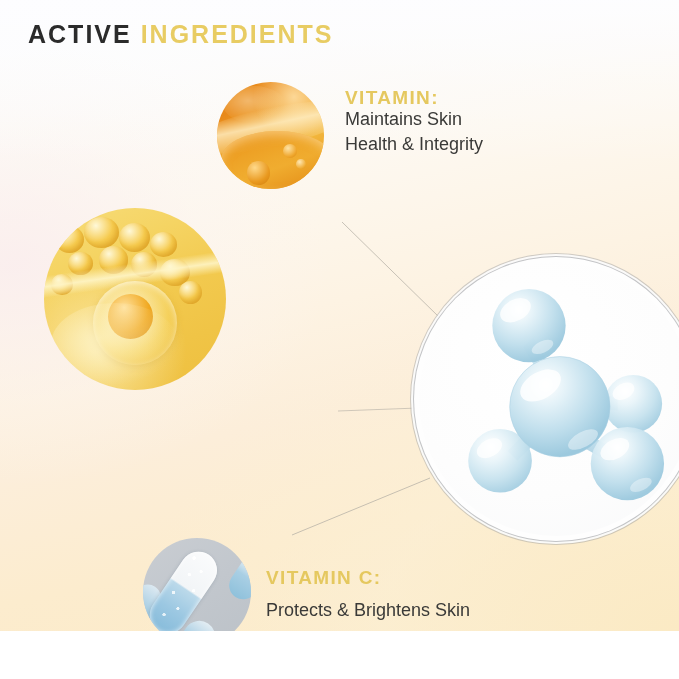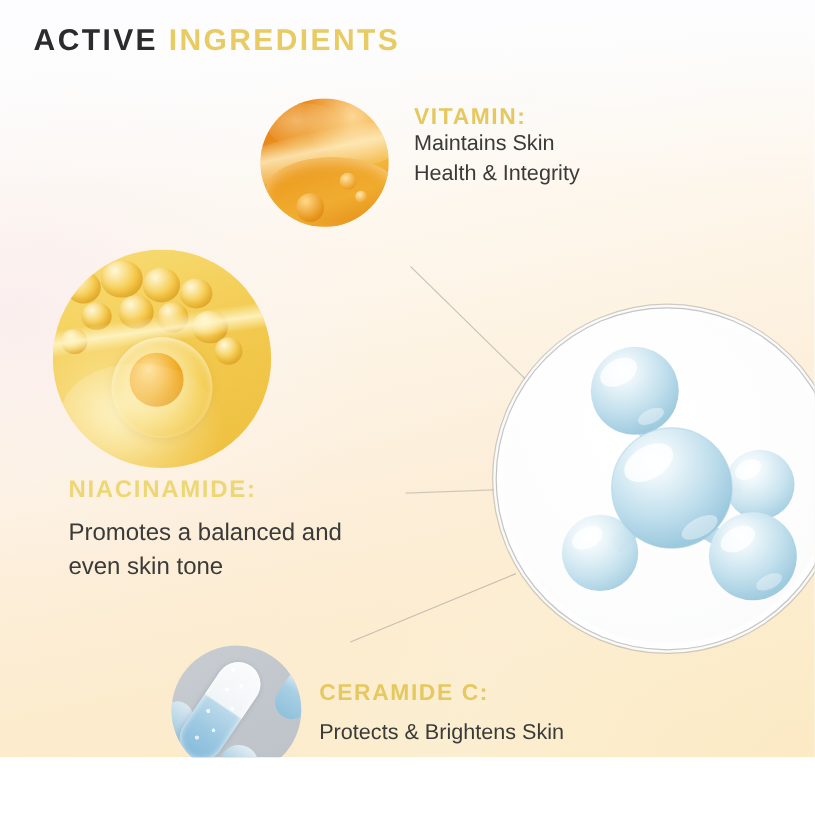--- a/index.html
+++ b/index.html
@@ -397,37 +397,32 @@
     <div class="cluster" style="left:48%; top:24%; width:14%; height:14%;"></div>
     <div class="cluster" style="left:64%; top:28%; width:16%; height:15%;"></div>
     <div class="cluster" style="left:4%;  top:36%; width:12%; height:12%;"></div>
     <div class="cluster" style="left:74%; top:40%; width:13%; height:13%;"></div>
     <div class="band"></div>
     <div class="ring"></div>
     <div class="core"></div>
     <div class="sheen"></div>
   </div>
 
-  <div id="block-niacinamide">
-    <div class="ing-title">NIACINAMIDE:</div>
-    <div class="ing-desc">Promotes a balanced and
-even skin tone</div>
-  </div>
 
   <div class="photo-circle" id="photo-vitaminc">
     <div class="capsule cap-edge-r"></div>
     <div class="capsule cap-edge-bl"></div>
     <div class="capsule cap-edge-b"></div>
     <div class="capsule cap-main">
       <div class="beads"></div>
     </div>
   </div>
 
   <div id="block-vitaminc">
-    <div class="ing-title">CERAMIDE C:</div>
+    <div class="ing-title">VITAMIN C:</div>
     <div class="ing-desc">Protects &amp; Brightens Skin</div>
   </div>
 
   <div id="molecule-circle">
     <div class="inner-face">
       <svg class="molecule-svg" viewBox="0 0 284 284">
         <defs>
           <radialGradient id="gSphere" cx="36%" cy="28%" r="72%">
             <stop offset="0%" stop-color="#FFFFFF"></stop>
             <stop offset="28%" stop-color="#E4F2F8"></stop>

